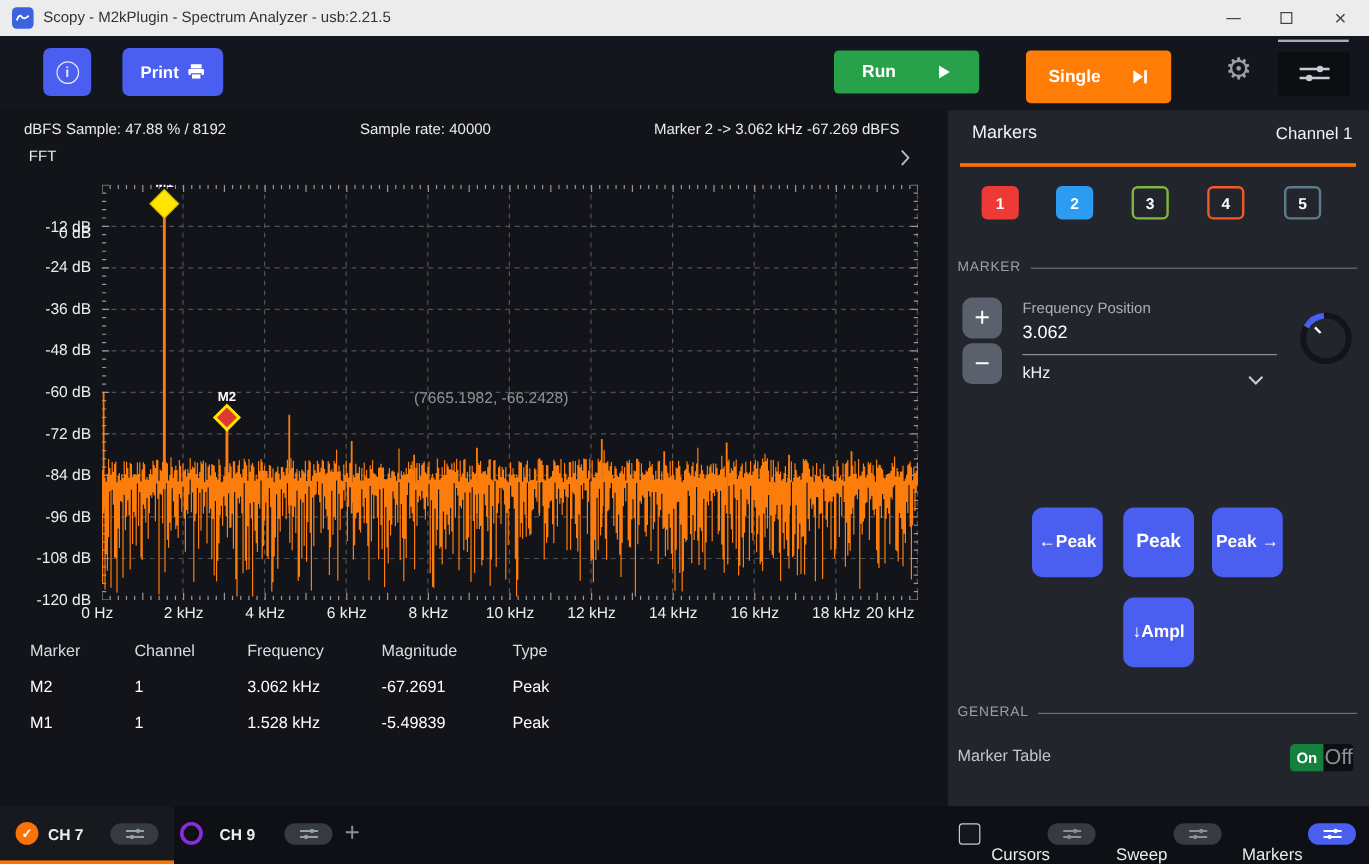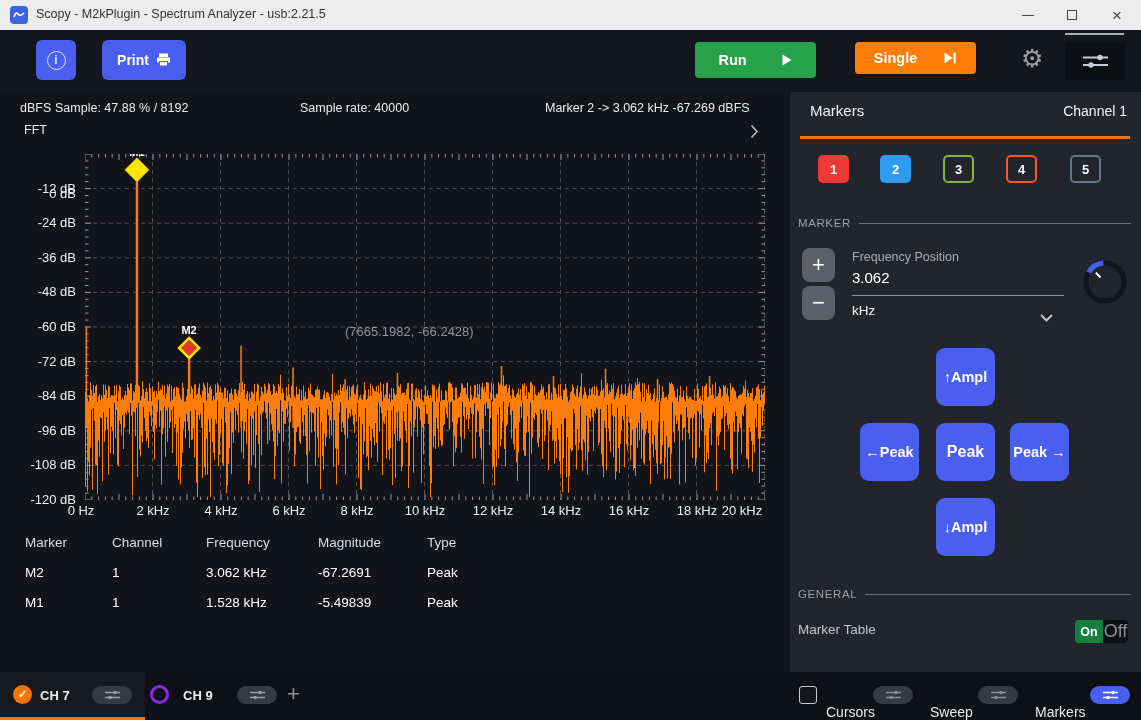--- a/index.html
+++ b/index.html
@@ -19,21 +19,21 @@
 
   
   .toolbar { position:absolute; left:0; top:30px; width:1141px; height:62px; background:#14161d; }
   .tb-btn { position:absolute; border-radius:6px; background:#4a5ef0; display:flex; align-items:center; justify-content:center; gap:7px; color:#fff; }
   .info-btn { left:36px; top:10px; width:40px; height:40px; }
   .info-ring { width:19px; height:19px; border:1.6px solid #dfe4ff; border-radius:50%; display:flex; align-items:center; justify-content:center;
                font-size:12px; color:#dfe4ff; font-weight:bold; }
   .print-btn { left:102px; top:10px; width:84px; height:40px; font-weight:bold; font-size:14px; }
   .run-btn { position:absolute; left:695px; top:12px; width:121px; height:36px; border-radius:4px; background:#27a24a;
              display:flex; align-items:center; justify-content:center; gap:34px; font-weight:bold; font-size:14.5px; color:#fff; }
-  .single-btn { position:absolute; left:855px; top:12px; width:121px; height:32px; border-radius:4px; background:#ff7d07;
+  .single-btn { position:absolute; left:855px; top:12px; width:121px; height:44px; border-radius:4px; background:#ff7d07;
              display:flex; align-items:center; justify-content:center; gap:26px; font-weight:bold; font-size:14.5px; color:#fff; }
   .gear { position:absolute; left:1021px; top:16px; font-size:25px; color:#9aa0a8; line-height:1; }
   .prefs-btn { position:absolute; left:1065px; top:13px; width:60px; height:37px; background:#0c0e12; border-radius:3px;
                display:flex; align-items:center; justify-content:center; }
   .prefs-topline { position:absolute; left:1065px; top:3px; width:59px; height:2px; background:#a7abb2; }
 
   
   .plot-region { position:absolute; left:0; top:92px; width:790px; height:580px; background:#131419; }
   .inforow { position:absolute; top:9px; font-size:12.5px; color:#e9ebef; white-space:nowrap; }
   .fft-label { position:absolute; left:24px; top:31px; font-size:12.5px; color:#e9ebef; }
@@ -266,21 +266,20 @@
         </svg>
     </div>
     <div class="knob">
       <svg width="48" height="48" viewBox="0 0 48 48">
         <circle cx="24" cy="24" r="19" fill="none" stroke="#121419" stroke-width="5"></circle>
         <path d="M7.55 14.5 A19 19 0 0 1 22.3 5.1" stroke="#4a5ef0" stroke-width="5" fill="none"></path>
         <line x1="14.8" y1="14.8" x2="19.5" y2="19.5" stroke="#fff" stroke-width="2"></line>
       </svg>
     </div>
 
-    <div class="nav-btn nav-up">↑Ampl</div>
     <div class="nav-btn nav-left">←Peak</div>
     <div class="nav-btn nav-center">Peak</div>
     <div class="nav-btn nav-right">Peak →</div>
     <div class="nav-btn nav-down">↓Ampl</div>
 
     <div class="section-label sec-general">
       <span>GENERAL</span>
     </div>
     <div class="mtable-label">Marker Table</div>
     <div class="toggle">

